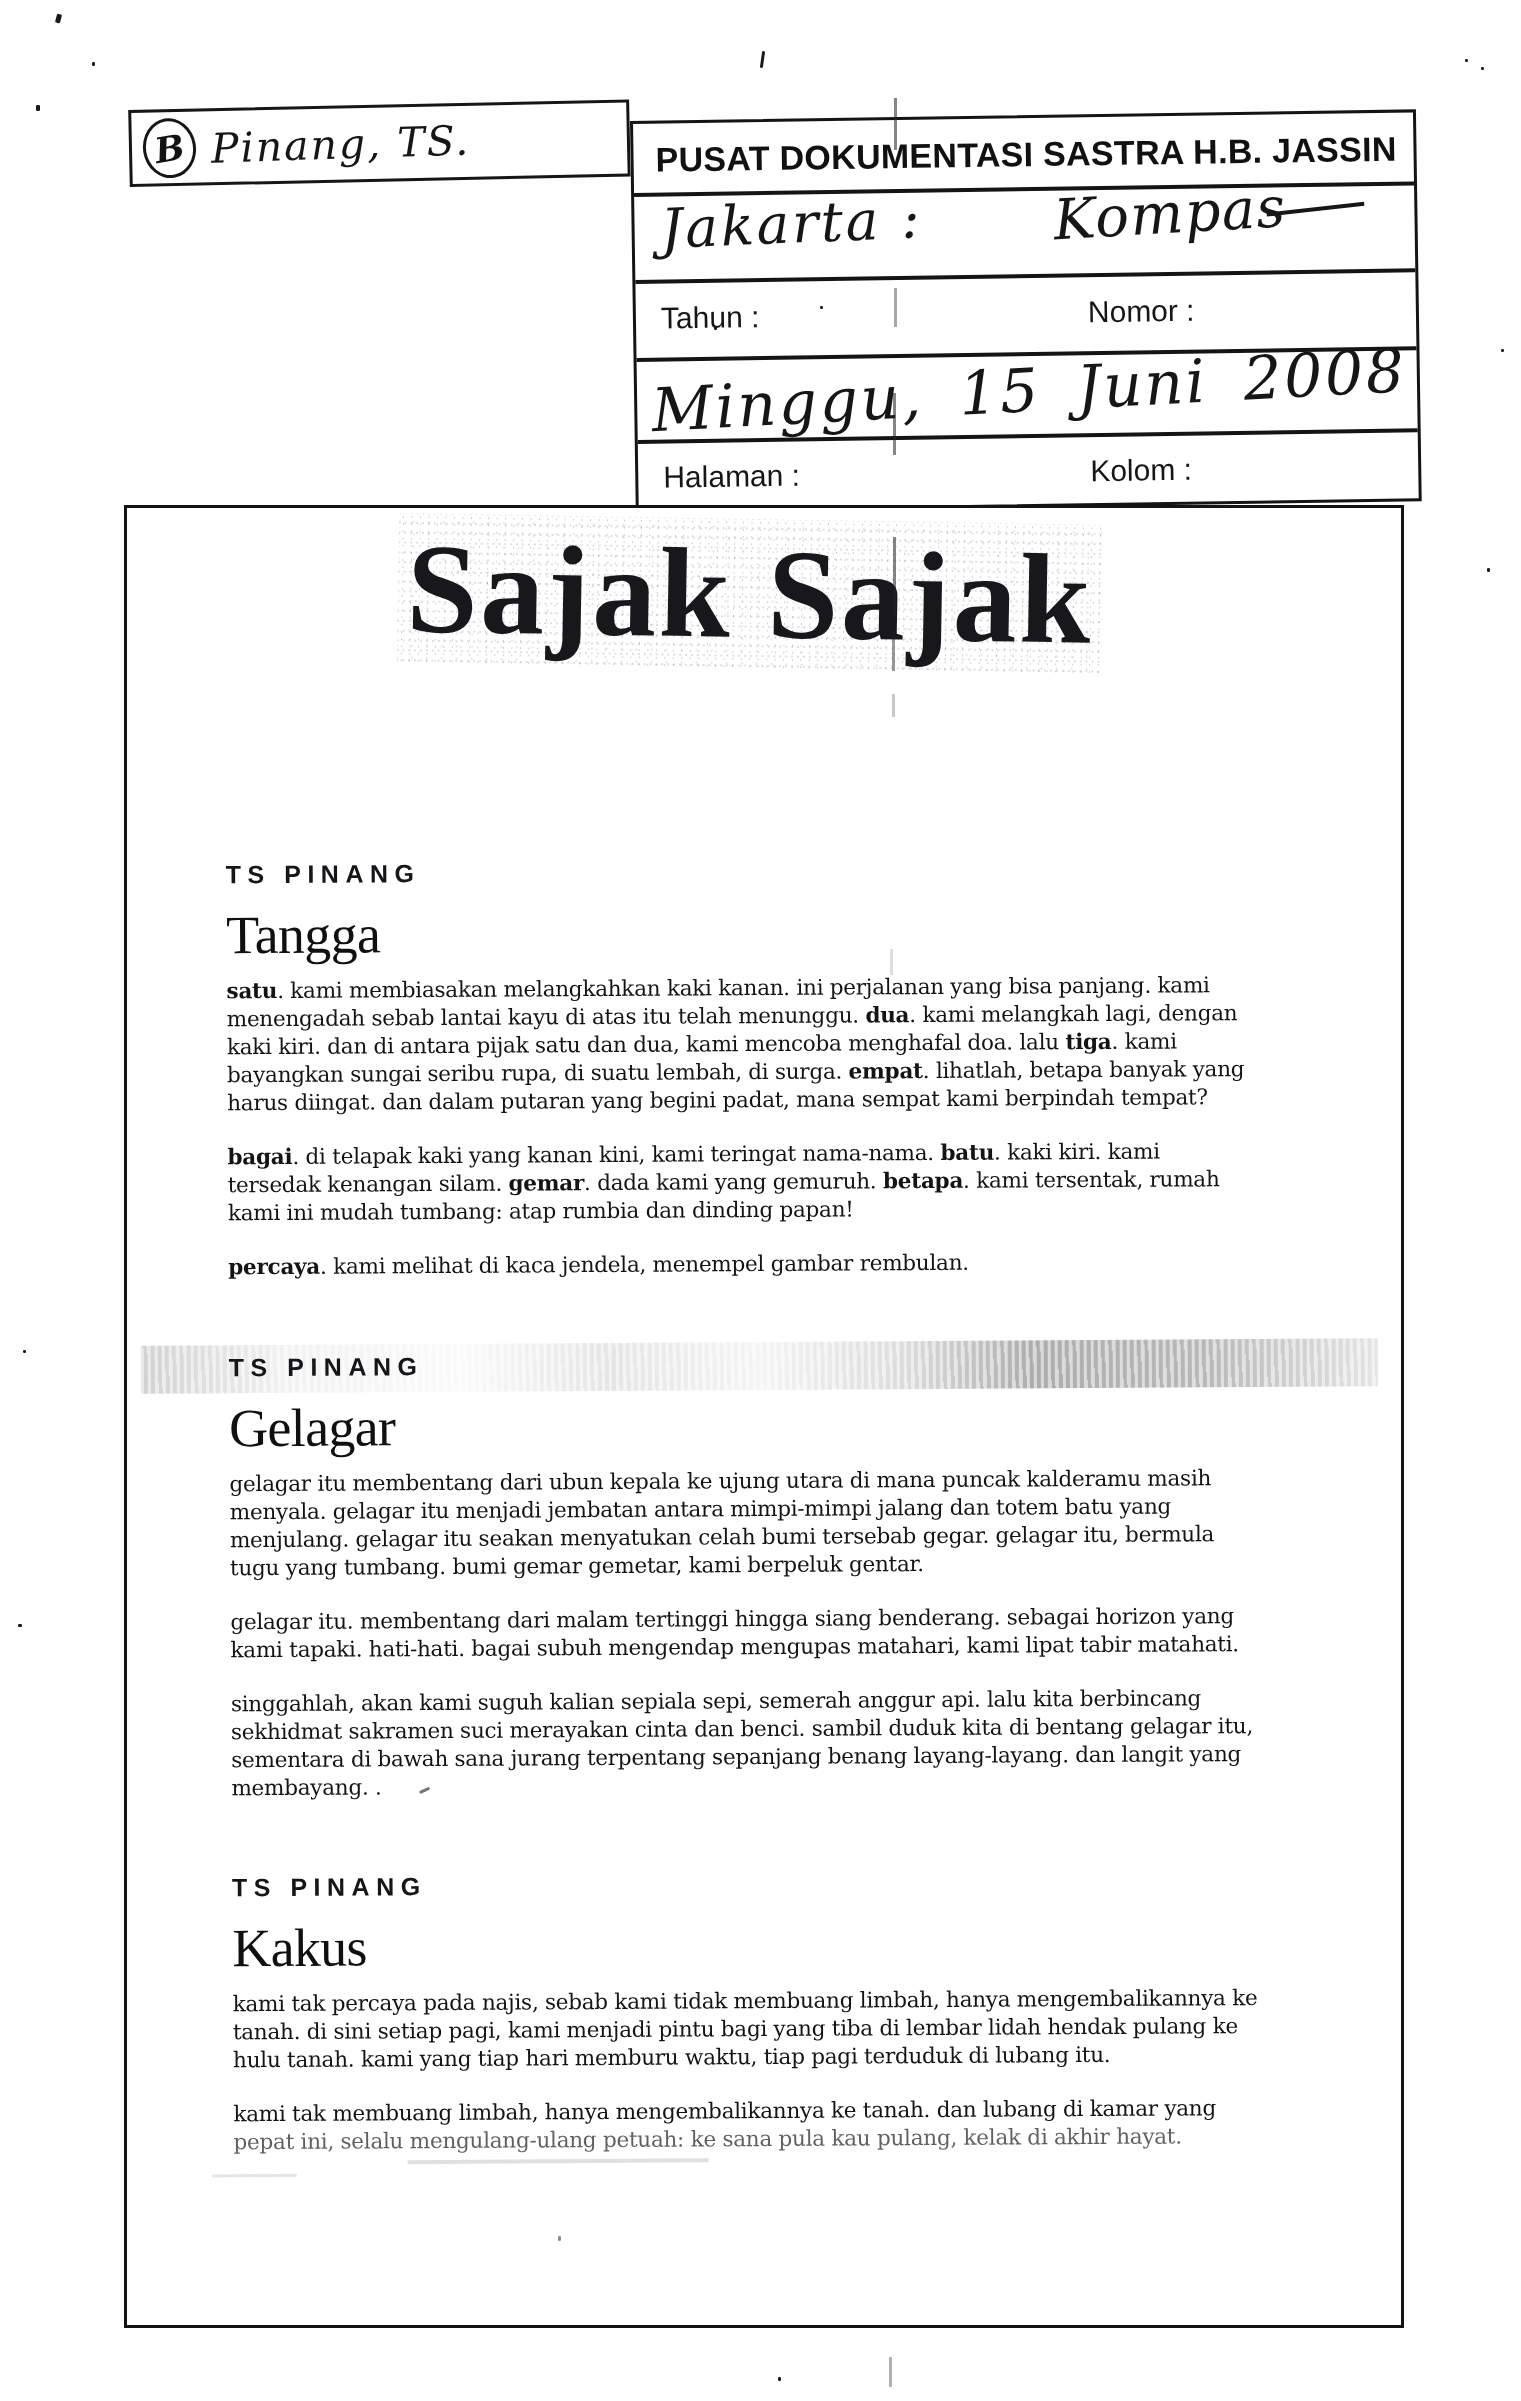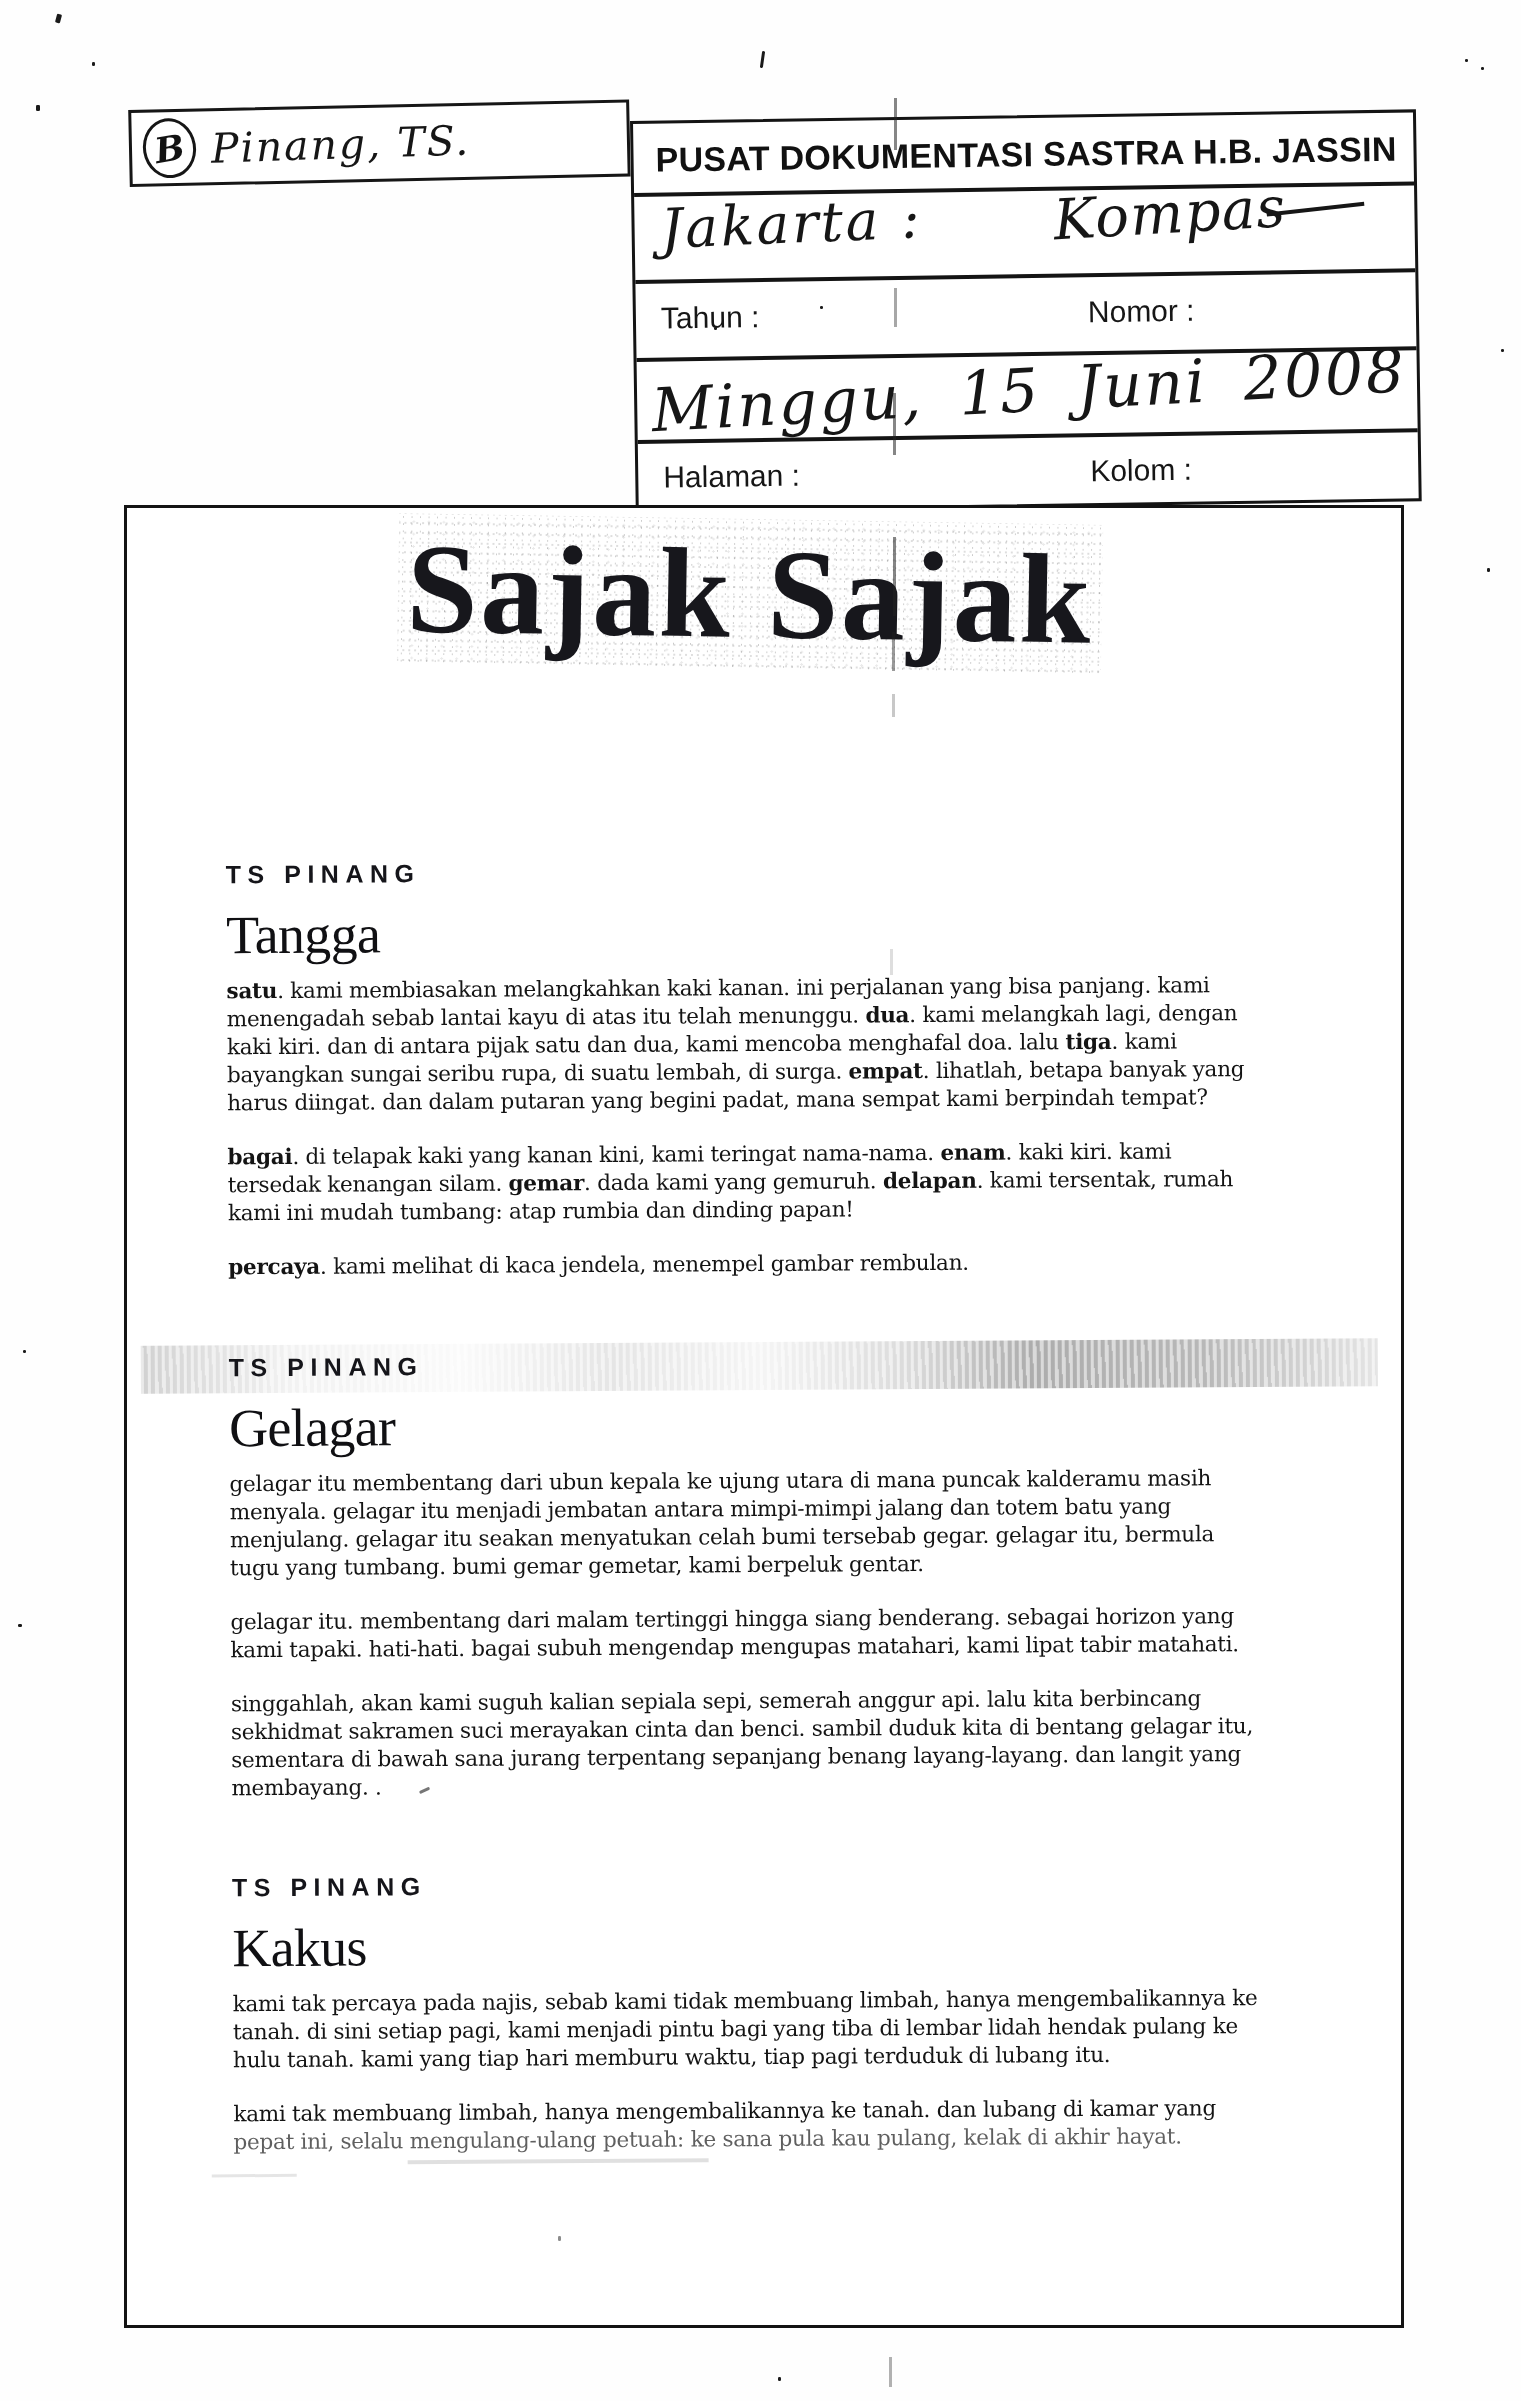--- a/index.html
+++ b/index.html
@@ -147,21 +147,21 @@
       <h1 class="headline">Sajak Sajak</h1>
     </div>
 
     <div class="smudge"></div>
 
     <section class="poem" id="poem-0">
       <div class="poem-author">TS PINANG</div>
       <h2 class="poem-title">Tangga</h2>
       <div class="poem-body">
           <p><b>satu</b><span>. kami membiasakan melangkahkan kaki kanan. ini perjalanan yang bisa panjang. kami menengadah sebab lantai kayu di atas itu telah menunggu. </span><b>dua</b><span>. kami melangkah lagi, dengan kaki kiri. dan di antara pijak satu dan dua, kami mencoba menghafal doa. lalu </span><b>tiga</b><span>. kami bayangkan sungai seribu rupa, di suatu lembah, di surga. </span><b>empat</b><span>. lihatlah, betapa banyak yang harus diingat. dan dalam putaran yang begini padat, mana sempat kami berpindah tempat?</span></p>
-          <p><b>bagai</b><span>. di telapak kaki yang kanan kini, kami teringat nama-nama. </span><b>enam</b><span>. kaki kiri. kami tersedak kenangan silam. </span><b>gemar</b><span>. dada kami yang gemuruh. </span><b>delapan</b><span>. kami tersentak, rumah kami ini mudah tumbang: atap rumbia dan dinding papan!</span></p>
+          <p><b>bagai</b><span>. di telapak kaki yang kanan kini, kami teringat nama-nama. </span><b>batu</b><span>. kaki kiri. kami tersedak kenangan silam. </span><b>gemar</b><span>. dada kami yang gemuruh. </span><b>betapa</b><span>. kami tersentak, rumah kami ini mudah tumbang: atap rumbia dan dinding papan!</span></p>
           <p><b>percaya</b><span>. kami melihat di kaca jendela, menempel gambar rembulan.</span></p>
         </div>
     </section>
 
     <section class="poem" id="poem-1">
       <div class="poem-author">TS PINANG</div>
       <h2 class="poem-title">Gelagar</h2>
       <div class="poem-body">
           <p><span>gelagar itu membentang dari ubun kepala ke ujung utara di mana puncak kalderamu masih menyala. gelagar itu menjadi jembatan antara mimpi-mimpi jalang dan totem batu yang menjulang. gelagar itu seakan menyatukan celah bumi tersebab gegar. gelagar itu, bermula tugu yang tumbang. bumi gemar gemetar, kami berpeluk gentar.</span></p>
           <p><span>gelagar itu. membentang dari malam tertinggi hingga siang benderang. sebagai horizon yang kami tapaki. hati-hati. bagai subuh mengendap mengupas matahari, kami lipat tabir matahati.</span></p>

